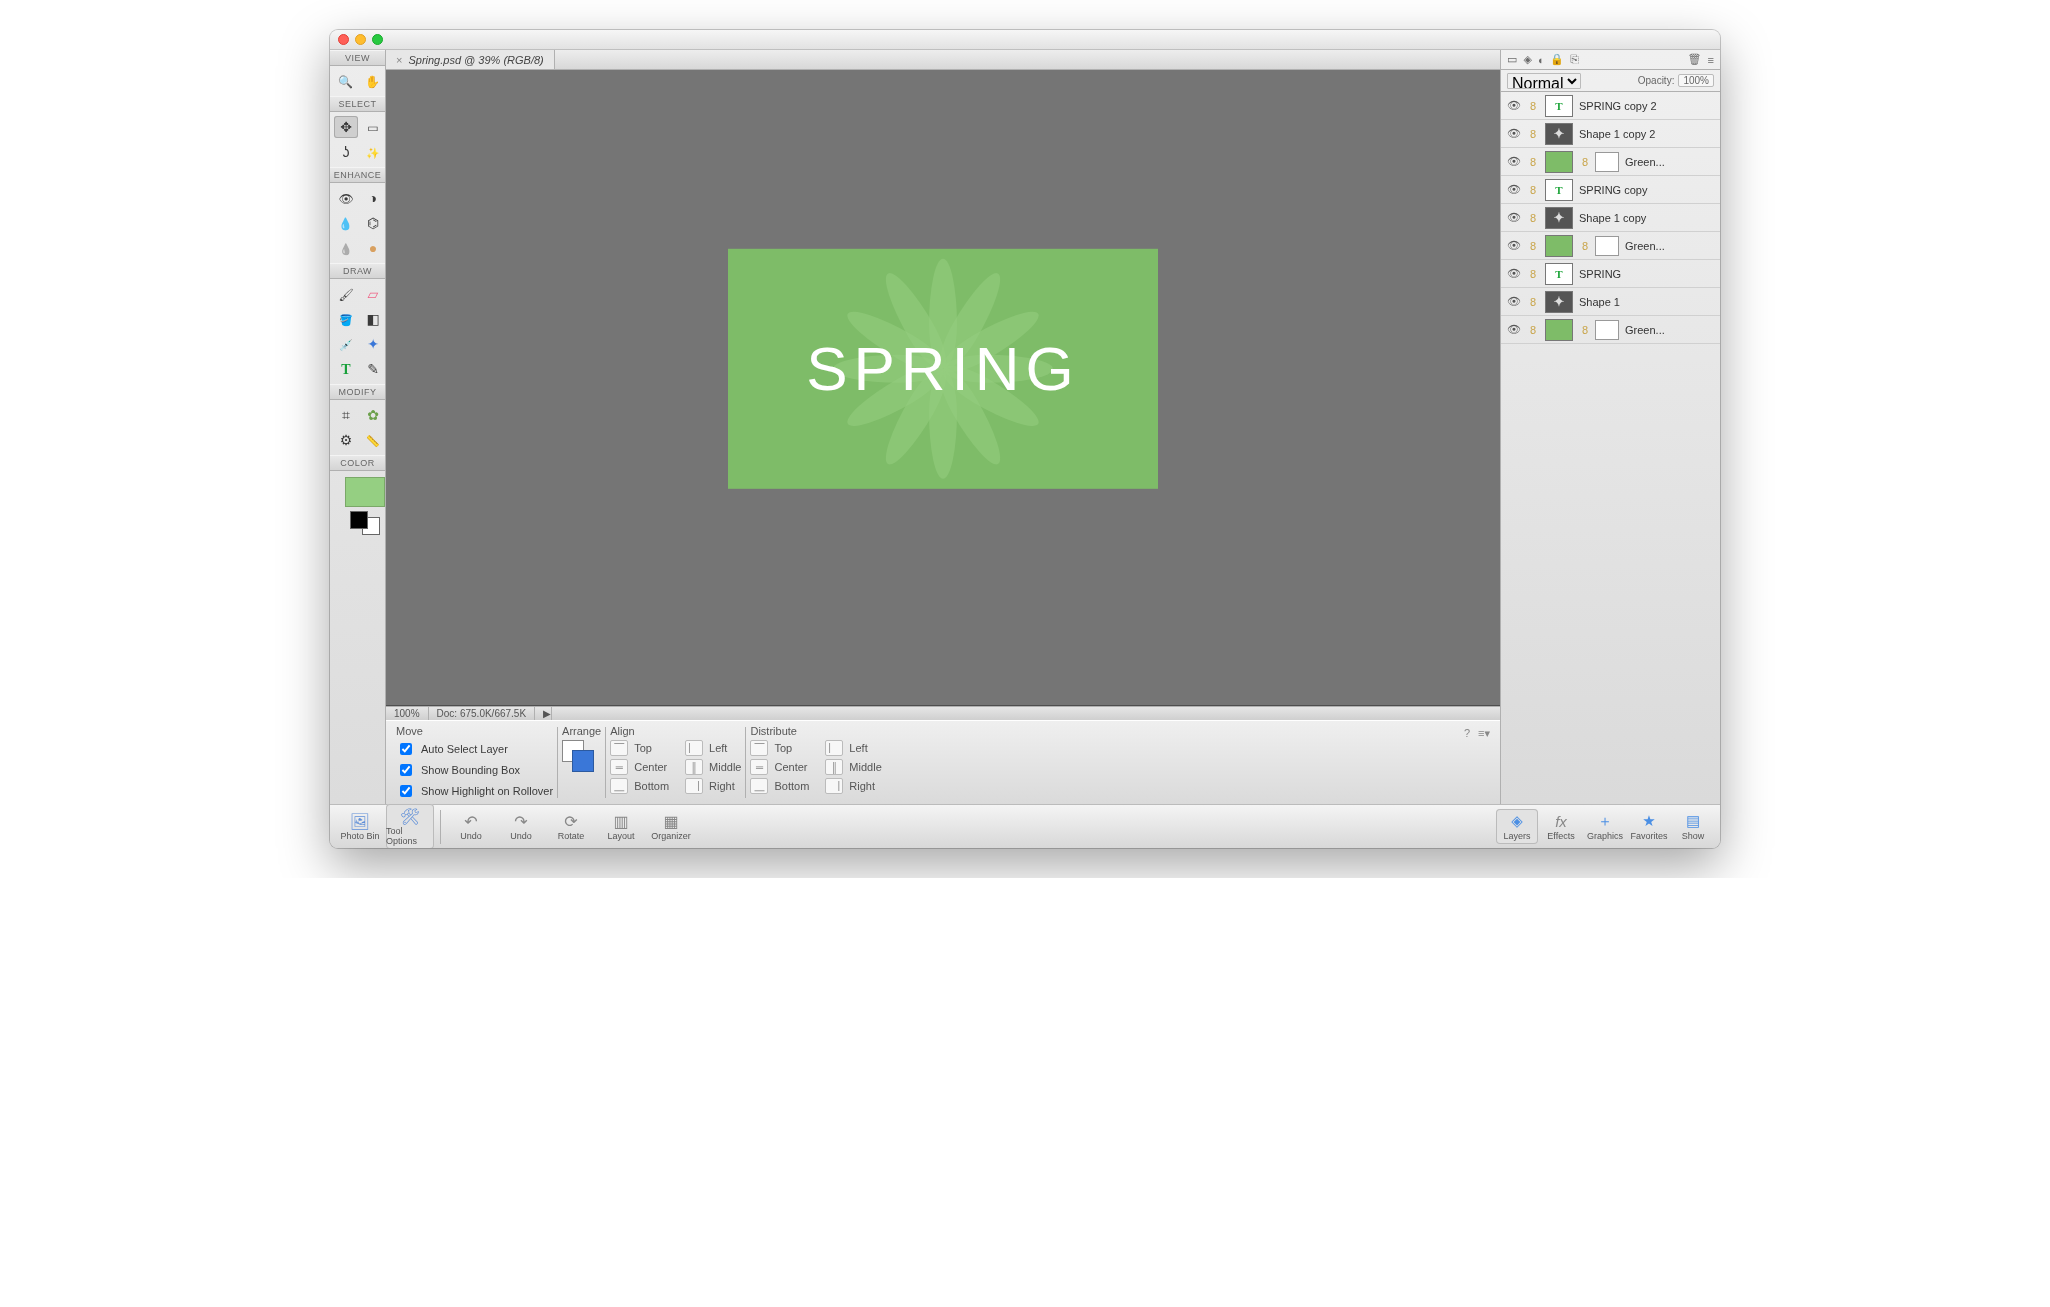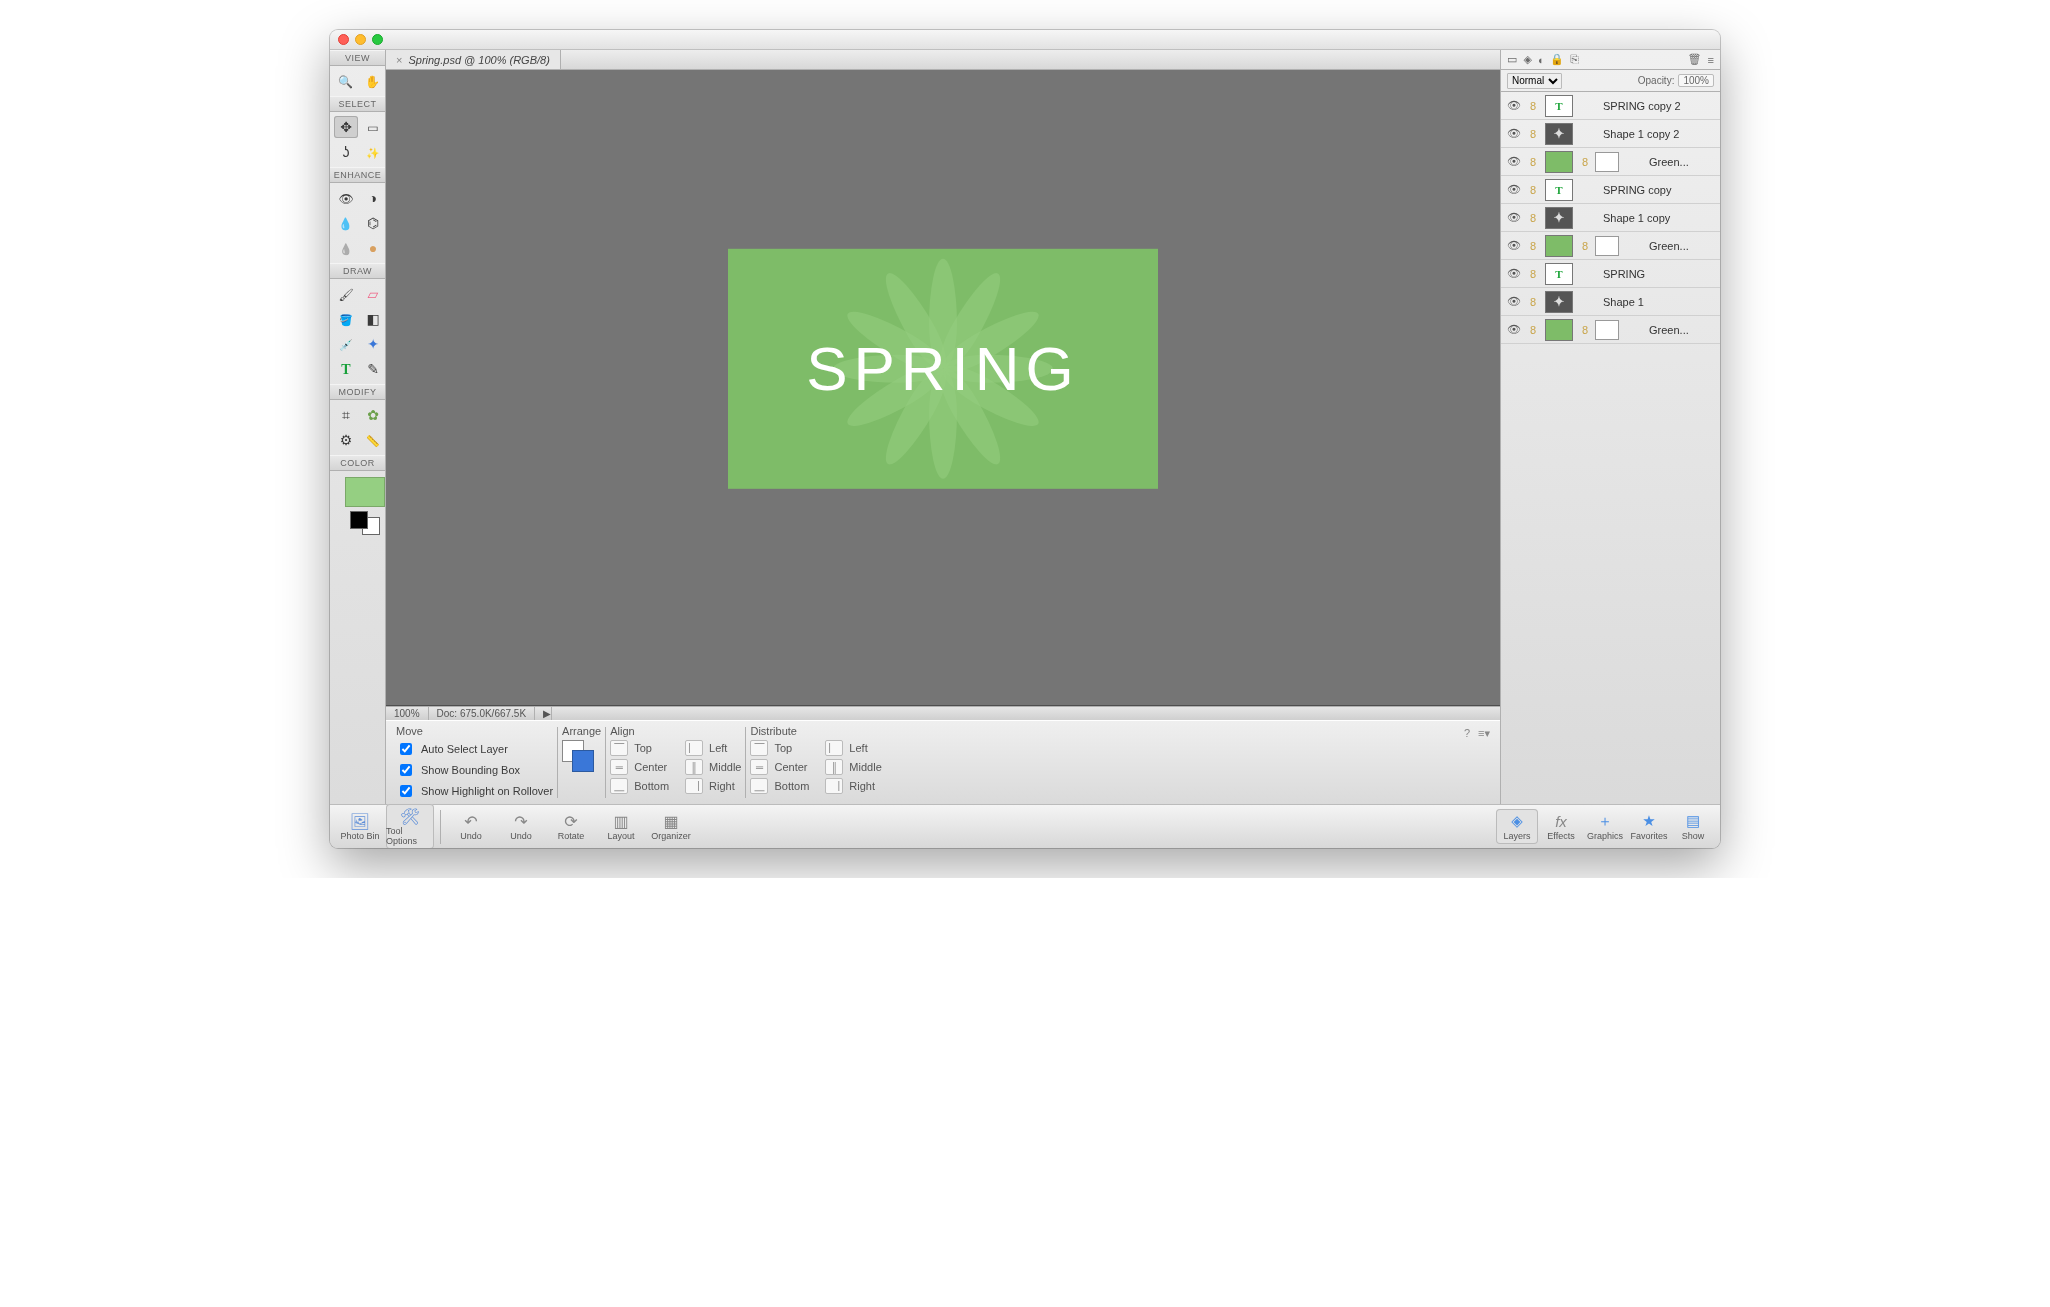--- a/index.html
+++ b/index.html
@@ -87,34 +87,34 @@
   .opts .arrange-thumb{ width:36px;height:36px; position:relative;}
   .opts .arrange-thumb .a{position:absolute;width:22px;height:22px;background:#fff;border:1px solid #888;}
   .opts .arrange-thumb .b{position:absolute;width:22px;height:22px;background:#3A77D8;border:1px solid #2C5AA0; left:10px; top:10px;}
   .opts .right-icons{ margin-left:auto; display:flex; align-items:flex-start; gap:8px; padding-top:2px; color:#888;}
 
   
   .rightcol  { width:220px; background:linear-gradient(#F0F0F0,#DADADA); border-left:1px solid var(--line); display:flex; flex-direction:column;}
   .rc-tools  { height:20px; border-bottom:1px solid var(--line); display:flex; align-items:center; gap:6px; padding:0 6px; color:#6b6b6b;}
   .rc-tools .spacer{flex:1;}
   .rc-row2   { height:22px; border-bottom:1px solid var(--line); display:flex; align-items:center; gap:6px; padding:0 6px; font-size:10px; color:#666;}
-  .rc-row2 select{ font-size:10px; height:16px; background:#EFEFEF; border:1px solid #BBB; border-radius:1px;}
+  .rc-row2 select{ font-size:16px; height:16px; background:#EFEFEF; border:1px solid #BBB; border-radius:1px;}
   .rc-row2 .opc-box{ display:flex; align-items:center; gap:4px;}
   .rc-row2 .opc-box .val{ border:1px solid #BBB; background:#F7F7F7; padding:0 4px; border-radius:2px;}
   .layers    { flex:1; overflow:auto;}
   .layer     { height:28px; display:flex; align-items:center; gap:6px; padding:0 6px; border-bottom:1px solid #D0D0D0;}
   .layer .eye{ width:14px; text-align:center; color:#555;}
   .layer .link{ width:12px; text-align:center; color:#C9A54A; font-size:10px;}
   .layer .thumb{ width:28px;height:22px; border:1px solid #777; background:#fff; display:flex;align-items:center;justify-content:center; font-size:11px; font-weight:700;}
   .layer .thumb.text{ color:#1FA53B; font-family:Georgia,serif;}
   .layer .thumb.shape{ background:#555; color:#ddd;}
   .layer .thumb.shape::before{content:"✦"; font-size:13px;}
   .layer .thumb.green{ background:var(--green);}
   .layer .mask { width:24px;height:20px; border:1px solid #999; background:#fff; margin-left:-2px;}
-  .layer .name{ flex:1; font-size:11px; color:#333; white-space:nowrap; overflow:hidden; text-overflow:ellipsis;margin-left:24px;}
+  .layer .name{ flex:1; font-size:11px; color:#333; white-space:nowrap; overflow:hidden; text-overflow:ellipsis;}
   .layer .link8{ color:#C9A54A; font-size:11px;}
 
   
   .taskbar  { height:44px; background:linear-gradient(#F4F4F4,#D8D8D8); border-top:1px solid #BBB; display:flex; align-items:center; padding:0 6px; gap:2px;}
   .taskbar .tb-btn{ width:48px; display:flex; flex-direction:column; align-items:center; gap:1px; font-size:9px; color:#555; padding:3px 0; border-radius:4px;}
   .taskbar .tb-btn.active{ background:#E2E2E2; box-shadow:inset 0 0 0 1px #BBB;}
   .taskbar .tb-btn .ic{ font-size:16px; color:#5F8FD8; height:18px; display:flex;align-items:center;}
   .taskbar .tb-btn .ic.gray{ color:#888;}
   .taskbar .vline{ width:1px; height:34px; background:var(--line); margin:0 4px;}
   .taskbar .spacer{flex:1;}
@@ -262,21 +262,21 @@
           <div class="bg"></div>
           <div class="fg"></div>
         </div>
       </div>
     </div>
 
     <div class="centercol">
       <div class="doc-tabs">
         <div class="doc-tab">
           <span class="x">×</span>
-          <span>Spring.psd @ 100% (RGB/8)</span>
+          <span>Spring.psd @ 39% (RGB/8)</span>
         </div>
       </div>
 
       <div class="canvas">
         <div class="artboard">
           <div class="flower" id="flower">
               <div class="petal" style="transform: translate(-50%, -100%) rotate(0deg);"></div>
               <div class="petal" style="transform: translate(-50%, -100%) rotate(30deg);"></div>
               <div class="petal" style="transform: translate(-50%, -100%) rotate(60deg);"></div>
               <div class="petal" style="transform: translate(-50%, -100%) rotate(90deg);"></div>

